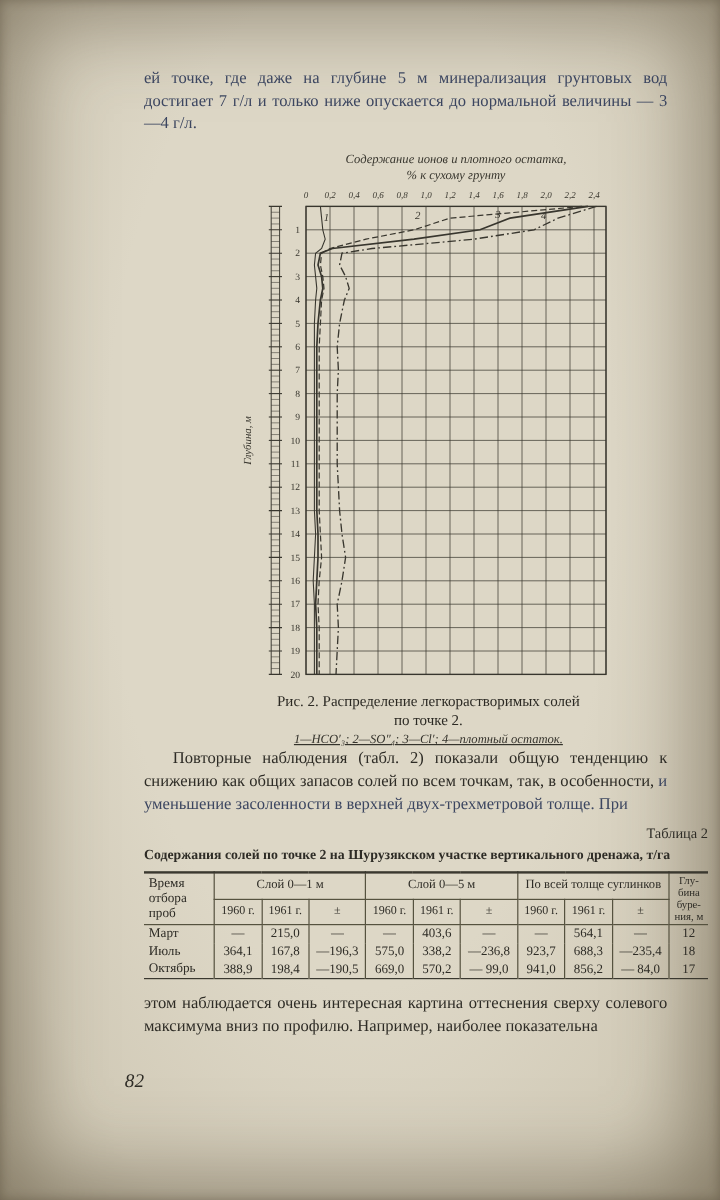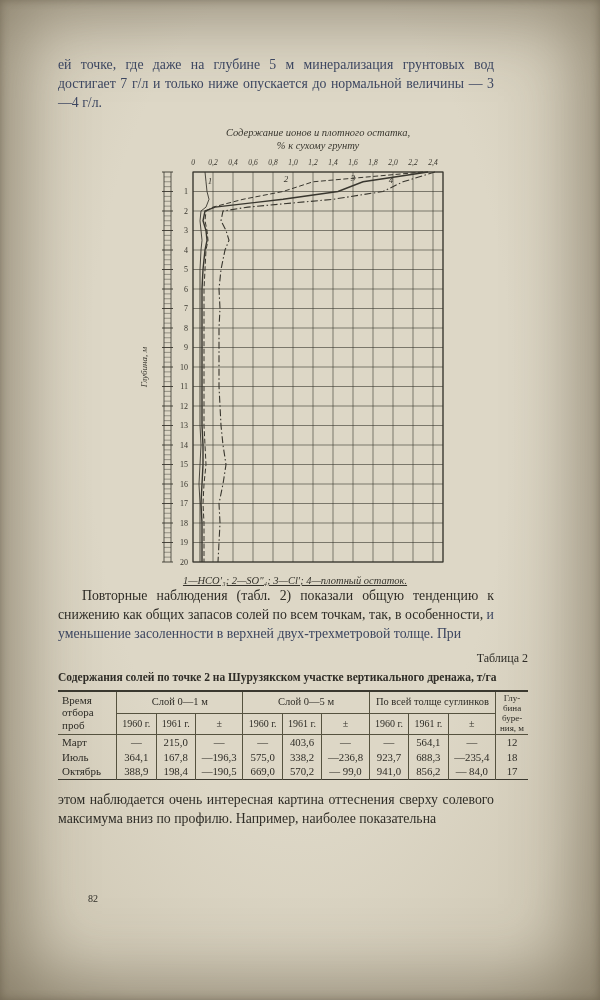--- a/index.html
+++ b/index.html
@@ -3,21 +3,21 @@
 <meta charset="utf-8">
 <style>
   html,body { margin:0; padding:0; background:#a9a294; }
   .page {
     width:600px; height:1000px; position:relative; overflow:hidden;
     background: radial-gradient(ellipse at 50% 40%, #ddd7c6 50%, #d2cbb8 80%, #bdb5a0 100%);
     box-shadow: inset 0 0 70px 18px rgba(82,70,48,0.5), inset 0 0 10px rgba(60,50,35,0.4);
     font-family:"Liberation Serif", serif;
     color:#2e2c26;
   }
-  .content { padding:55px 0 0 58px; width:474px; }
+  .content { padding:55px 0 0 120px; width:474px; }
   p.body { font-size:13.8px; line-height:1.38; text-align:justify; margin:0; width:436px; }
   .tint { color:#3c4660; }
   .figure { width:474px; text-align:center; margin-top:10px; }
   svg text { font-family:"Liberation Serif", serif; fill:#38362e; }
   .fig-caption { font-size:12.5px; line-height:1.25; margin-top:4px; color:#2c2a24; }
   .fig-legend { font-size:10.5px; font-style:italic; margin-top:3px; color:#35332c;text-decoration:underline; }
   .table-label { text-align:right; font-size:12px; margin:8px 4px 0 0; width:470px; }
   .table-title { text-align:left; font-weight:bold; font-size:11.5px; line-height:1.25; margin:4px 0 5px 0; width:470px; }
   table.data {
     border-collapse:collapse; width:470px; table-layout:fixed;
@@ -25,21 +25,21 @@
     border-left:hidden; border-right:hidden;
     font-size:10.8px; color:#2e2c26;
   }
   .data th, .data td { border:1px solid #55523f; font-weight:normal; padding:1px 2px; text-align:center; vertical-align:middle; line-height:1.15; }
   .data tbody td { border-top:0; border-bottom:0; }
   .data th.grp { font-size:10.5px; }
   .data th.sub { font-size:10px; }
   .data .pre { white-space:pre-line; }
   .data .name-col, .data td.name { text-align:left; padding-left:4px; font-size:11px; }
   .data .depth-col { font-size:9px; line-height:1.12; }
-  .page-number { position:absolute; left:88px; top:893px; font-size:10px; color:#2e2c26; }
+  .page-number { position:absolute; left:104px; top:893px; font-size:16px; color:#2e2c26;font-style:italic; }
 </style>
 </head>
 <body>
 
 <div class="page">
   <div class="content">
 
     <p class="body tint">ей точке, где даже на глубине 5 м минерализация грунтовых вод достигает 7 г/л и только ниже опускается до нормальной величины — 3—4 г/л.</p>
 
     <div class="figure">
@@ -201,20 +201,24 @@
           <text x="24" y="245" text-anchor="middle" font-size="9" font-style="italic" transform="rotate(-90 24 245)">Глубина, м</text>
           <polyline points="82.0,50.0 83.0,59.8 84.0,69.5 86.0,77.3 83.0,85.1 78.0,89.0 77.0,98.8 78.0,108.5 79.0,118.3 78.0,128.0 77.0,147.5 77.0,167.0 77.0,186.5 77.0,206.0 77.0,225.5 77.0,245.0 77.0,264.5 77.0,284.0 77.0,303.5 78.0,323.0 77.0,342.5 76.0,362.0 77.0,381.5 77.0,401.0 77.0,420.5 77.0,440.0" fill="none" stroke="#38362e" stroke-width="0.9"></polyline>
           <polyline points="300.0,50.0 190.0,59.8 160.0,69.5 120.0,77.3 90.0,85.1 83.0,89.0 82.0,98.8 84.0,108.5 85.0,118.3 83.0,128.0 82.0,147.5 81.0,167.0 81.0,186.5 81.0,206.0 81.0,225.5 81.0,245.0 81.0,264.5 81.0,284.0 81.0,303.5 82.0,323.0 83.0,342.5 81.0,362.0 80.0,381.5 81.0,401.0 81.0,420.5 81.0,440.0" fill="none" stroke="#38362e" stroke-width="1" stroke-dasharray="5,2.5"></polyline>
           <polyline points="305.0,50.0 240.0,59.8 215.0,69.5 160.0,77.3 92.0,85.1 82.0,89.0 80.0,98.8 83.0,108.5 84.0,118.3 82.0,128.0 80.0,147.5 79.0,167.0 79.0,186.5 79.0,206.0 79.0,225.5 79.0,245.0 79.0,264.5 79.0,284.0 79.0,303.5 80.0,323.0 80.0,342.5 79.0,362.0 78.0,381.5 79.0,401.0 79.0,420.5 79.0,440.0" fill="none" stroke="#38362e" stroke-width="1.4"></polyline>
           <polyline points="312.0,50.0 280.0,59.8 260.0,69.5 210.0,77.3 125.0,85.1 100.0,89.0 98.0,98.8 103.0,108.5 106.0,118.3 102.0,128.0 98.0,147.5 96.0,167.0 97.0,186.5 96.0,206.0 96.0,225.5 96.0,245.0 96.0,264.5 97.0,284.0 98.0,303.5 100.0,323.0 103.0,342.5 100.0,362.0 96.0,381.5 97.0,401.0 96.0,420.5 95.0,440.0" fill="none" stroke="#38362e" stroke-width="1.1" stroke-dasharray="7,2.5,1.5,2.5"></polyline>
           <text x="87" y="62.09" text-anchor="middle" font-size="9" font-style="italic">1</text>
           <text x="163" y="60.14" text-anchor="middle" font-size="9" font-style="italic">2</text>
           <text x="230" y="59.36" text-anchor="middle" font-size="9" font-style="italic">3</text>
           <text x="268" y="60.725" text-anchor="middle" font-size="9" font-style="italic">4</text>
         </svg>
+      <div class="fig-caption">
+        <div>Рис. 2. Распределение легкорастворимых солей</div>
+        <div>по точке 2.</div>
+      </div>
       <div class="fig-legend">1—HCO′₃; 2—SO″₄; 3—Cl′; 4—плотный остаток.</div>
     </div>
 
     <p class="body" style="text-indent:24px;"><span>Повторные наблюдения (табл. 2) показали общую тенденцию к снижению как общих запасов солей по всем точкам, так, в особенности,</span> <span class="tint">и уменьшение засоленности в верхней двух-трехметровой толще. При</span></p>
 
     <div class="table-label">Таблица 2</div>
     <div class="table-title">Содержания солей по точке 2 на Шурузякском участке вертикального дренажа, т/га</div>
 
     <table class="data">
       <colgroup>

